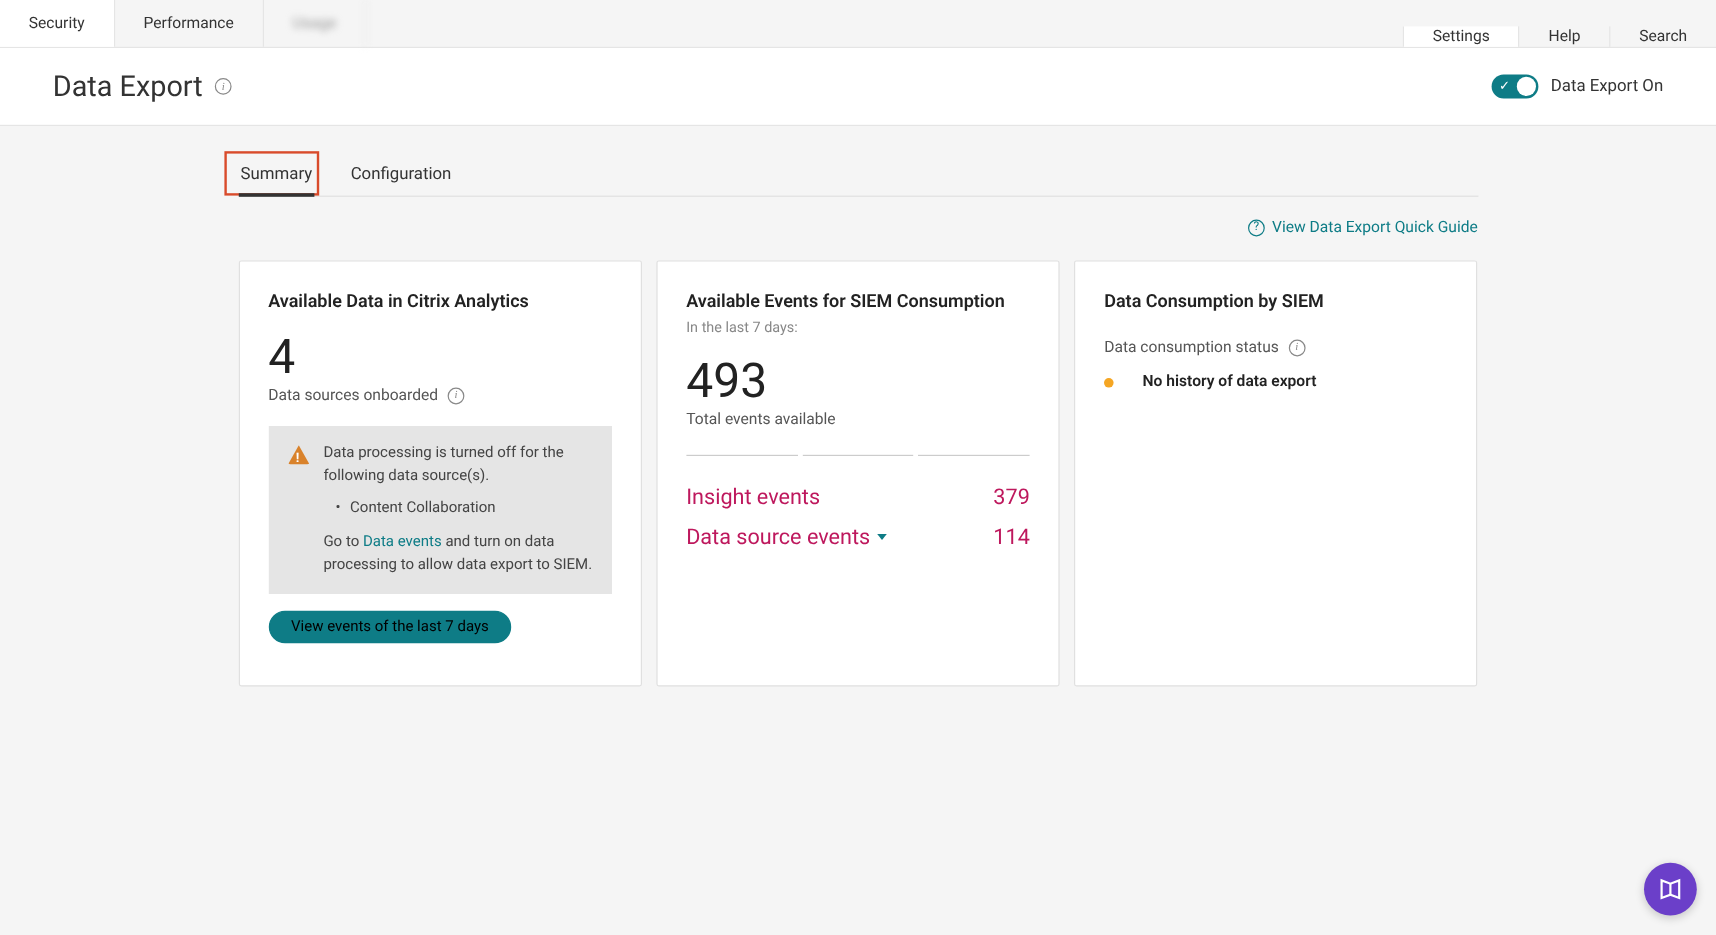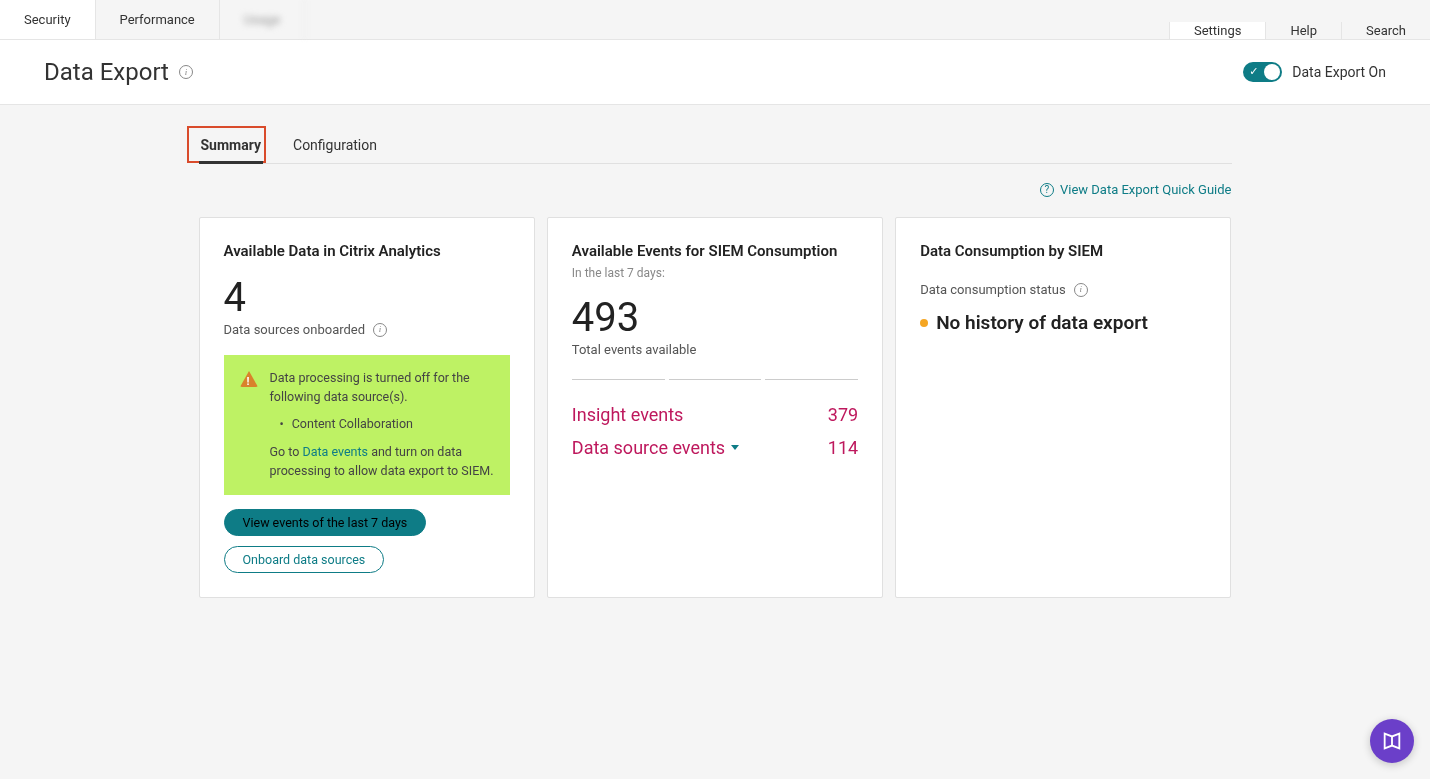--- a/index.html
+++ b/index.html
@@ -109,21 +109,21 @@
     position: relative;
   }
   .tab {
     padding: 8px 2px 10px 2px;
     font-size: 14px;
     color: #333;
     cursor: pointer;
     position: relative;
   }
   .tab.active {
-    font-weight: 700;
+    font-weight: 400;
   }
   .tab.active::after {
     content: "";
     position: absolute;
     left: 0; right: 0; bottom: -1px;
     height: 3px;
     background: #333;
   }
   .tab-highlight {
     position: absolute;
@@ -175,21 +175,21 @@
   }
   .card-title { font-size: 15px; font-weight: 600; color: #222; margin-bottom: 18px; }
 
   
   .big-number { font-size: 40px; font-weight: 400; color: #222; line-height: 1; }
   .sub-label {
     font-size: 13px; color: #555; margin-top: 4px;
     display: flex; align-items: center; gap: 8px;
   }
   .warning-box {
-    background: #bef264;
+    background: #e5e5e5;
     padding: 14px 16px;
     margin-top: 18px;
     font-size: 12.5px;
     color: #444;
     display: flex;
     gap: 12px;
     line-height: 1.5;
   }
   .warn-icon {
     width: 0; height: 0;
@@ -245,23 +245,23 @@
     display: inline-block;
   }
 
   
   .status-label {
     font-size: 13px; color: #555;
     display: flex; align-items: center; gap: 8px;
     margin-top: 22px;
   }
   .status-row {
-    display: flex; align-items: center; gap: 8px;
+    display: flex; align-items: center; gap: 24px;
     margin-top: 14px;
-    font-size: 19px; font-weight: 600; color: #222;
+    font-size: 13px; font-weight: 600; color: #222;
   }
   .dot-orange {
     width: 8px; height: 8px; border-radius: 50%;
     background: #f5a623;
   }
 
   
   .fab {
     position: absolute;
     right: 16px; bottom: 16px;
@@ -334,23 +334,20 @@
               <li>Content Collaboration</li>
             </ul>
           <div>
             <span>Go to </span><span class="link">Data events</span><span> and turn on data processing to allow data export to SIEM.</span>
           </div>
         </div>
       </div>
       <div>
         <div class="pill-btn pill-primary">View events of the last 7 days</div>
       </div>
-      <div>
-        <div class="pill-btn pill-outline">Onboard data sources</div>
-      </div>
     </div>
 
     <div class="card">
       <div class="card-title">Available Events for SIEM Consumption</div>
       <div class="card-subtext">In the last 7 days:</div>
       <div class="big-number">493</div>
       <div class="metric-label">Total events available</div>
       <div class="segments">
         <div class="seg"></div>
           <div class="seg"></div>

